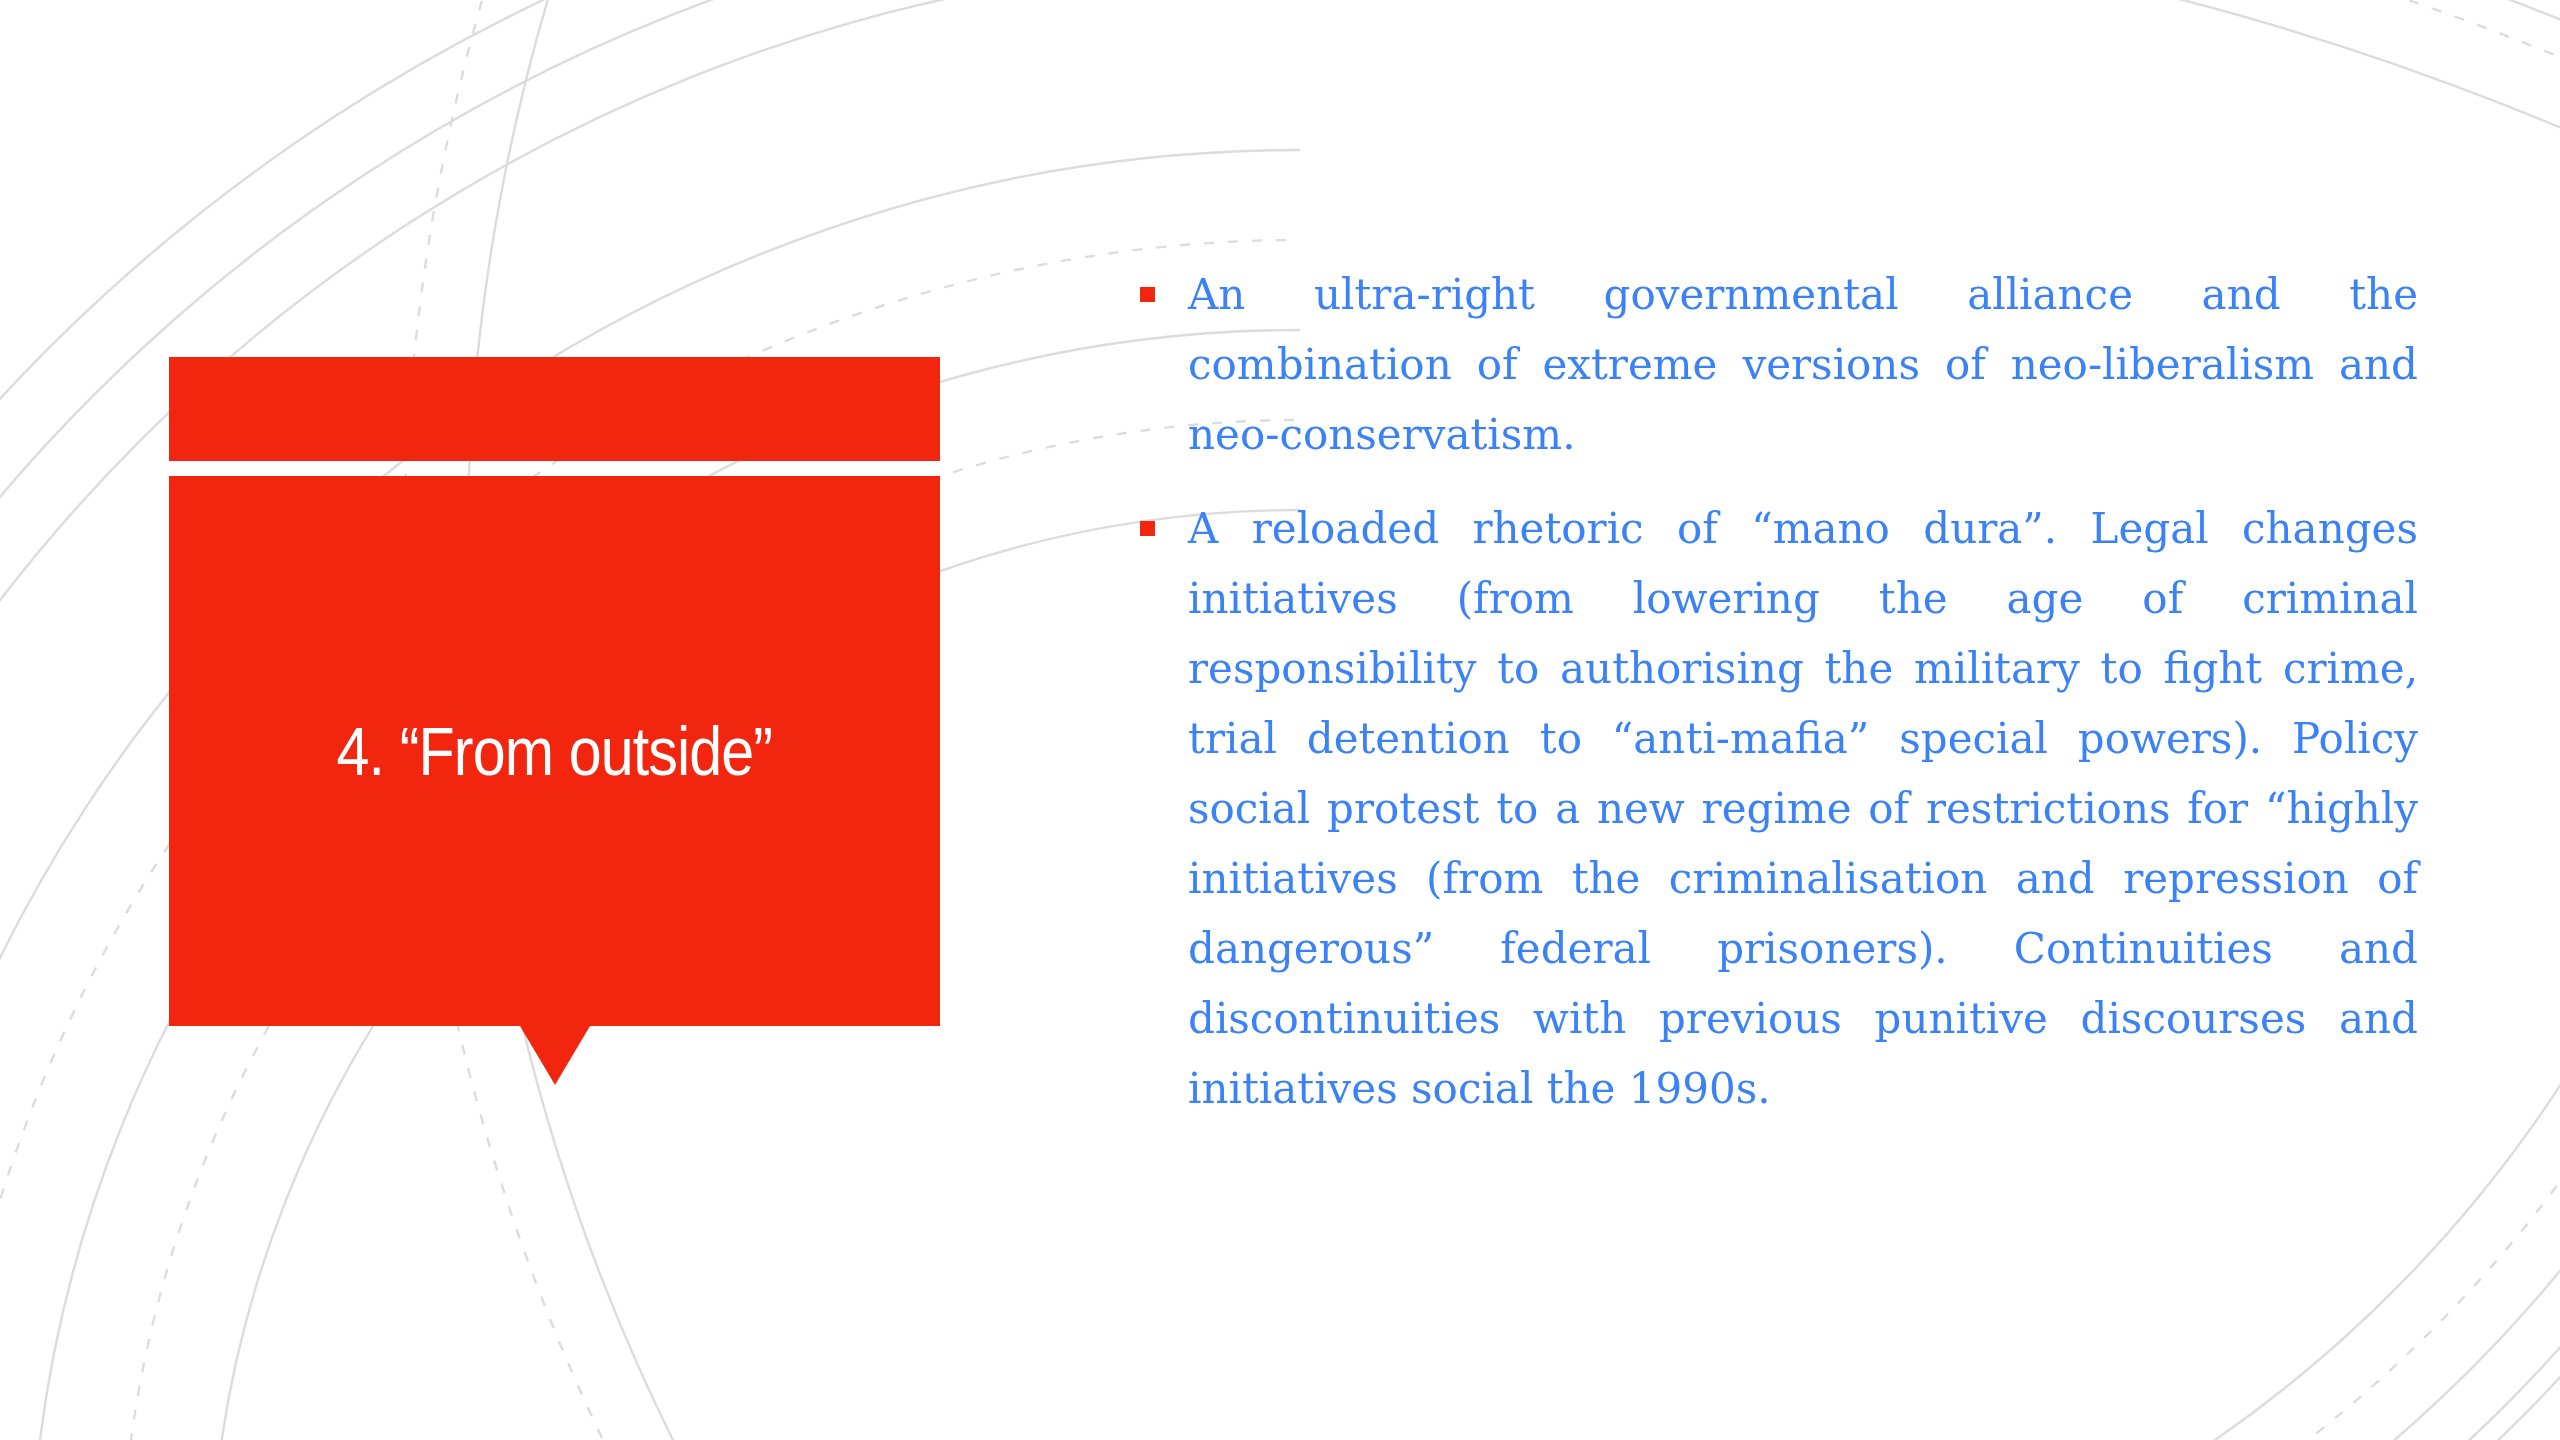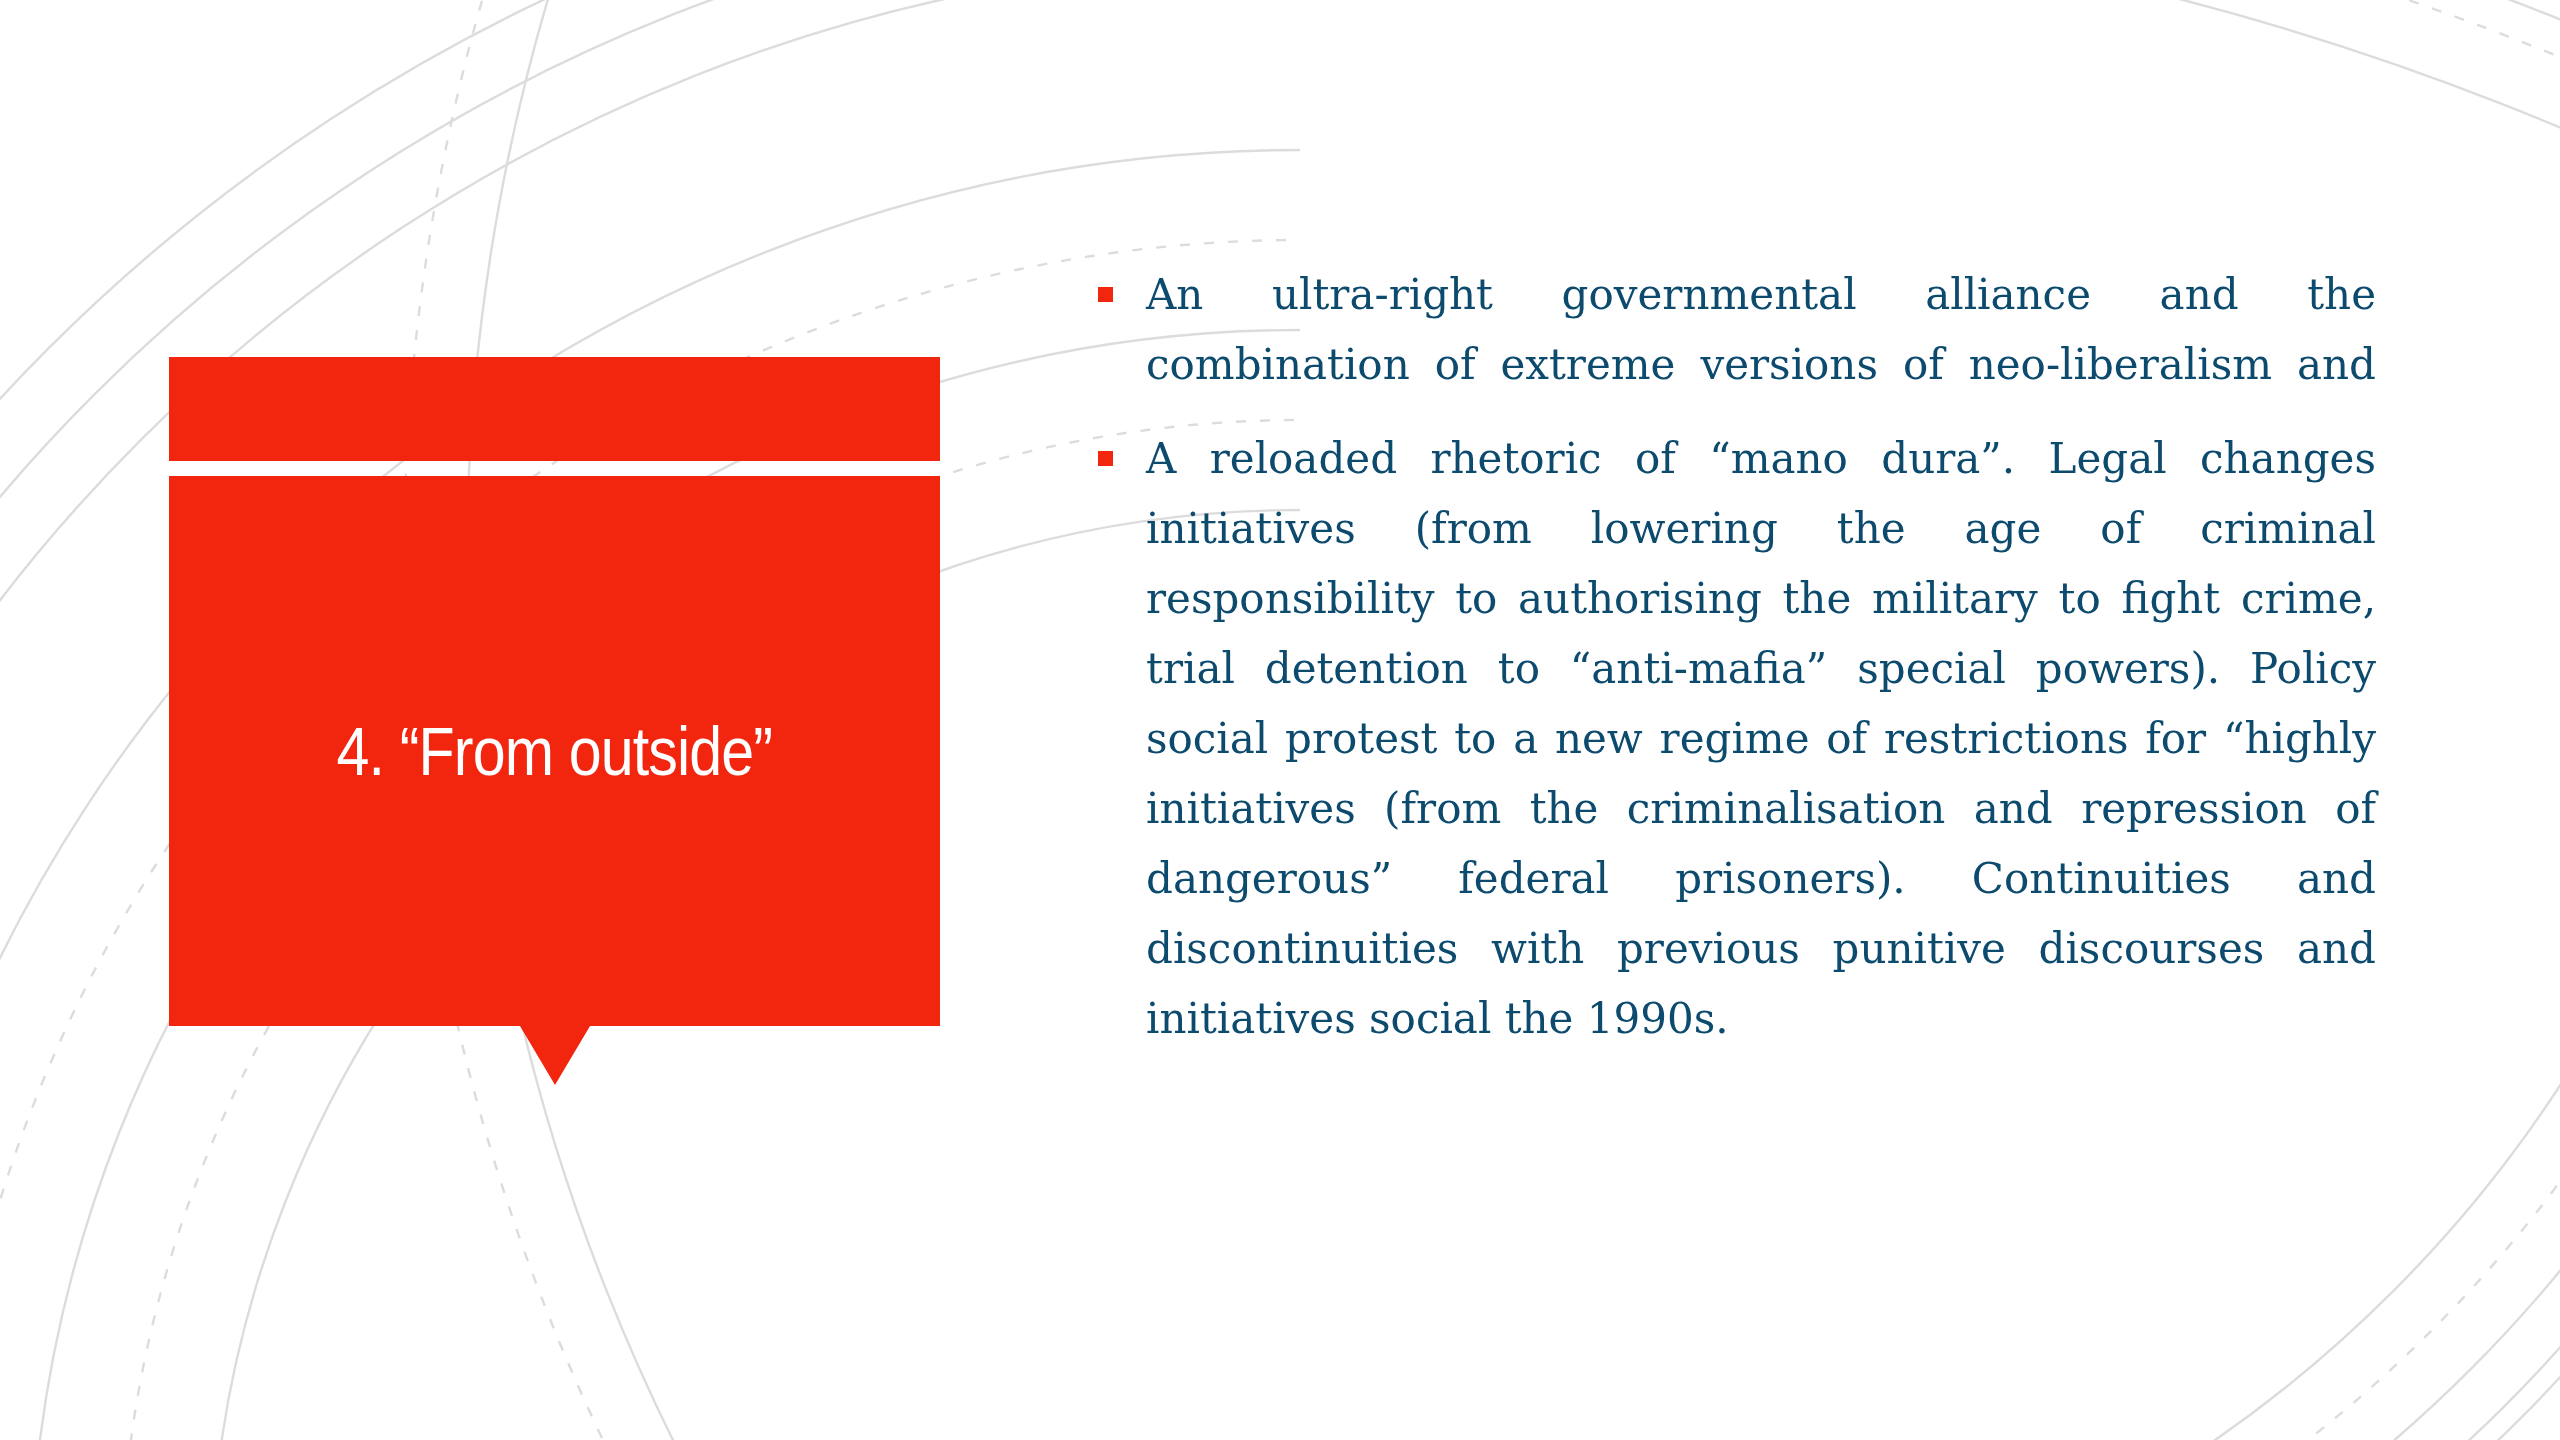--- a/index.html
+++ b/index.html
@@ -70,26 +70,26 @@
     height: 0;
     border-left: 35px solid transparent;
     border-right: 35px solid transparent;
     border-top-style: solid;
     border-top-width: 59px;
   }
 
   
   .content {
     position: absolute;
-    left: 1146px;
+    left: 1188px;
     top: 260px;
     width: 1230px;
     font-family: "DejaVu Serif", serif;
     font-size: 42px;
-    color: #0c4a6e;
+    color: #3b82f6;
   }
   .bullet-item {
     position: relative;
   }
   .bullet-item + .bullet-item {
     margin-top: 24px;
   }
   .bullet-marker {
     position: absolute;
     left: -48px;
@@ -172,20 +172,21 @@
     </div>
     <div class="callout-pointer" style="border-top-color: rgb(242, 37, 15);"></div>
   </div>
 
   <div class="content">
     <div class="bullet-item">
       <span class="bullet-marker" style="background-color: rgb(242, 37, 15);"></span>
       <div class="bullet-text">
           <div class="tline">An ultra-right governmental alliance and the</div>
           <div class="tline">combination of extreme versions of neo-liberalism and</div>
+          <div class="tline last">neo-conservatism.</div>
         </div>
     </div>
     <div class="bullet-item">
       <span class="bullet-marker" style="background-color: rgb(242, 37, 15);"></span>
       <div class="bullet-text">
           <div class="tline">A reloaded rhetoric of “mano dura”. Legal changes</div>
           <div class="tline">initiatives (from lowering the age of criminal</div>
           <div class="tline">responsibility to authorising the military to fight crime,</div>
           <div class="tline">trial detention to “anti-mafia” special powers). Policy</div>
           <div class="tline">social protest to a new regime of restrictions for “highly</div>

